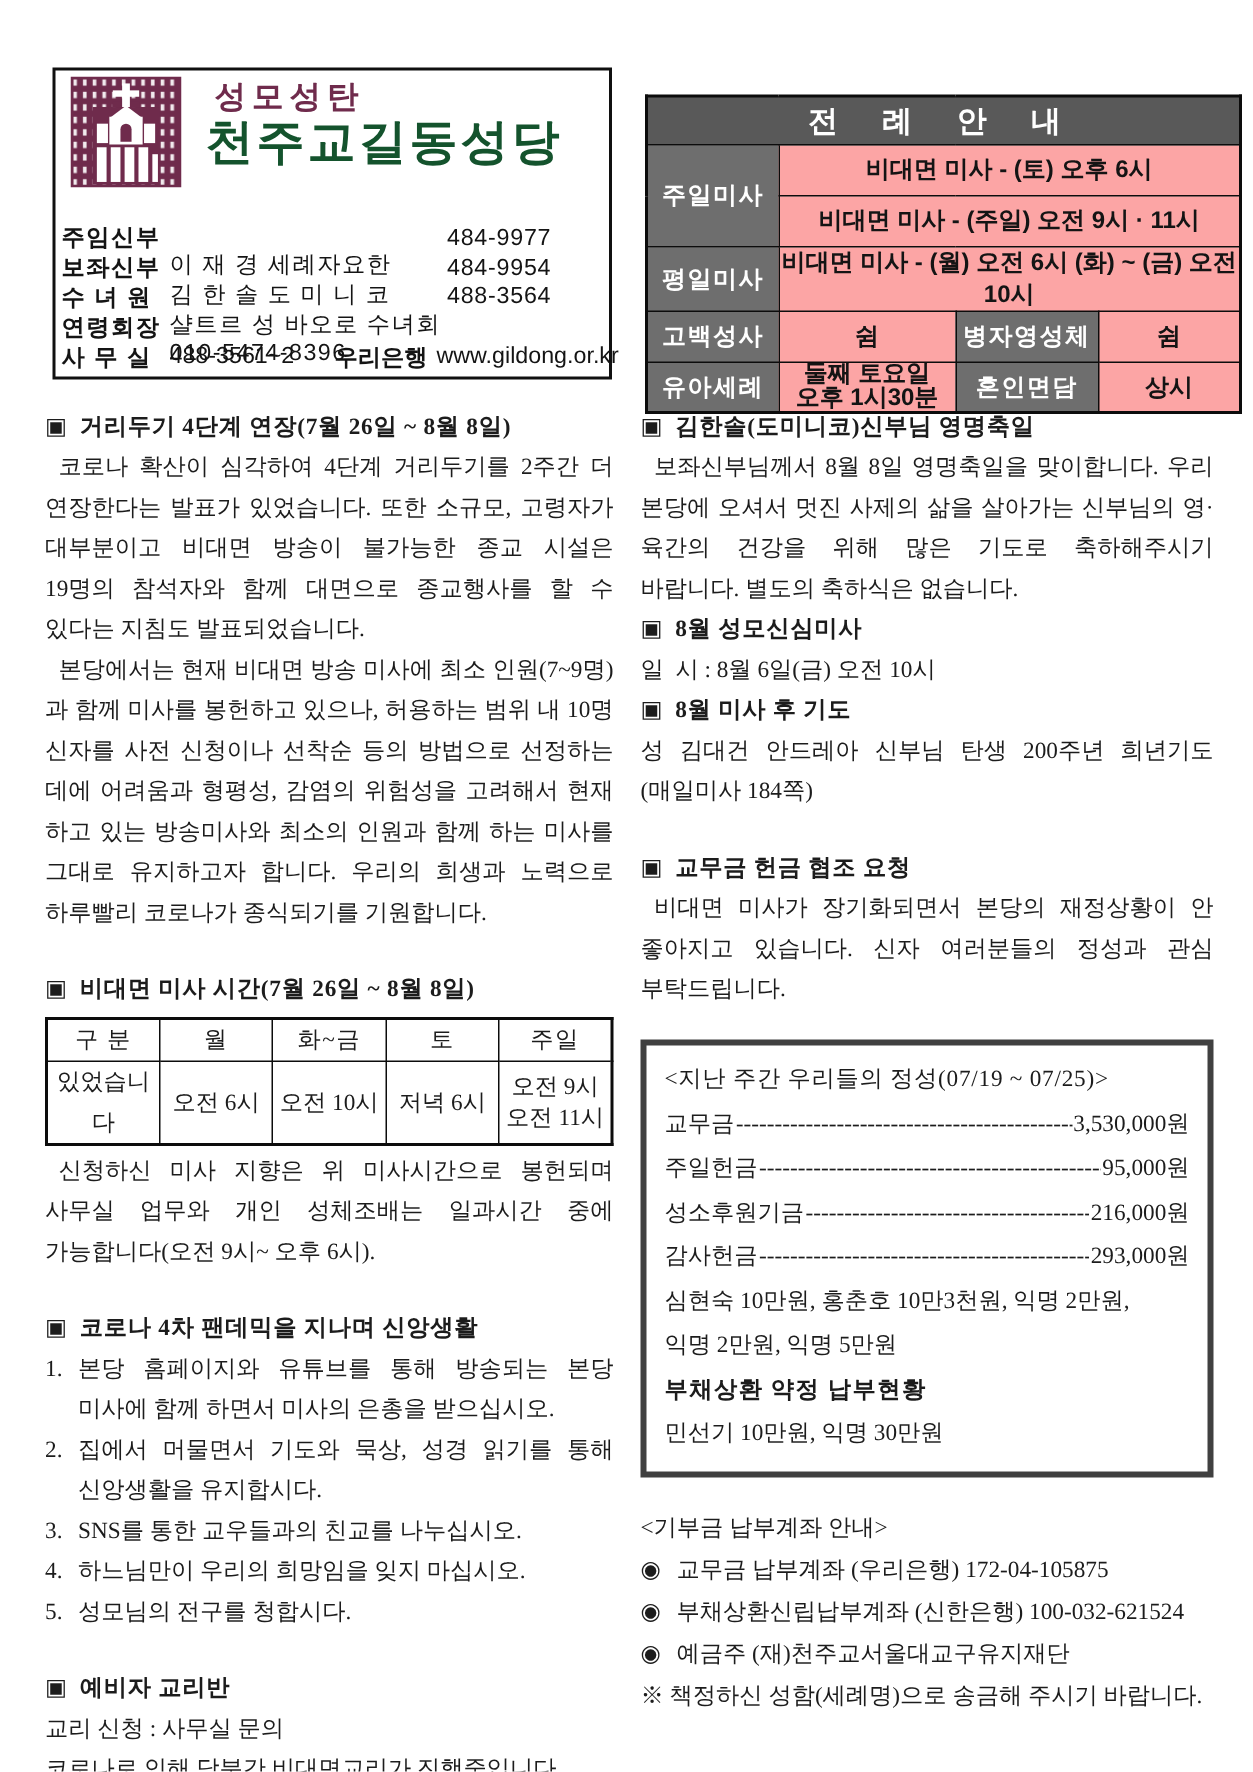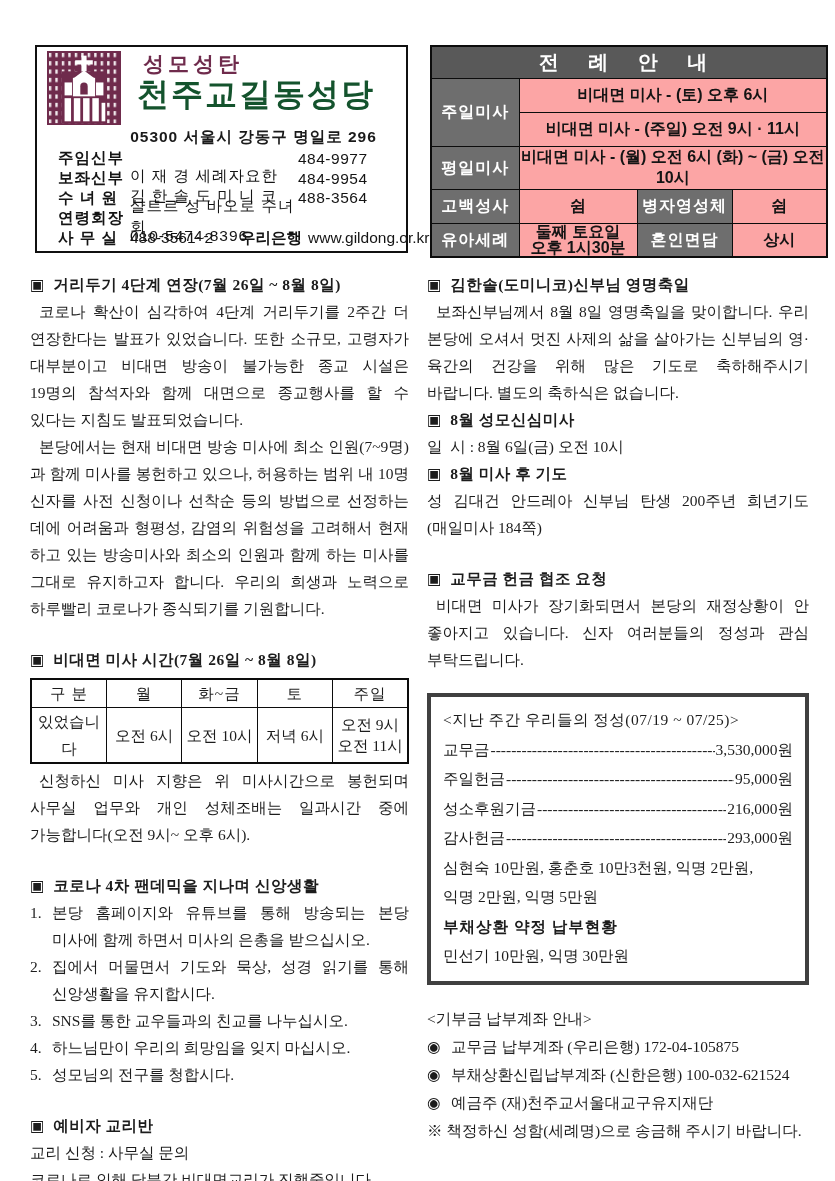--- a/index.html
+++ b/index.html
@@ -8,30 +8,30 @@
     width:835px;height:1181px;position:relative;background:#ffffff;
     font-family:"Liberation Serif","DejaVu Serif",serif;color:#1c1c1c;
     overflow:hidden;
   }
   
   .hdr-left{position:absolute;left:35px;top:45px;width:369px;height:204px;border:2px solid #101010;background:#fff;}
   .logo{position:absolute;left:10px;top:4px;width:74px;height:74px;}
   .brand-sub{position:absolute;left:106px;top:3px;font-family:"Liberation Sans","DejaVu Sans",sans-serif;font-weight:bold;font-size:21px;letter-spacing:4px;color:#6f2b4c;}
   .brand-title{position:absolute;left:100px;top:26px;font-family:"Liberation Sans","DejaVu Sans",sans-serif;font-weight:bold;font-size:32px;letter-spacing:2px;color:#14532d;white-space:nowrap;}
   .addr{position:absolute;left:70px;top:80px;right:6px;text-align:center;font-family:"Liberation Sans","DejaVu Sans",sans-serif;font-weight:bold;font-size:15.5px;letter-spacing:1px;color:#1a1a1a;}
-  .contacts{position:absolute;left:21px;right:8px;top:102px;}
+  .contacts{position:absolute;left:4px;right:8px;top:102px;}
   .c-row{display:flex;align-items:center;height:19.8px;font-family:"Liberation Sans","DejaVu Sans",sans-serif;font-size:15.5px;color:#141414;}
   .c-row .lab{width:72px;font-weight:bold;letter-spacing:1px;flex:none;}
   .c-row .val{flex:1;letter-spacing:1px;margin-top:36px;}
   .c-row .phone{width:100px;flex:none;letter-spacing:.5px;}
   .c-row .val5{width:110px;flex:none;}
   .c-row .home-lab{font-weight:bold;margin-right:6px;flex:none;}
   .c-row .url{flex:1;}
   
-  .lit-wrap{position:absolute;left:410px;top:45px;padding-left:20px;}
+  .lit-wrap{position:absolute;left:410px;top:63px;padding-left:20px;}
   table.lit{border-collapse:collapse;width:396px;table-layout:fixed;font-family:"Liberation Sans","DejaVu Sans",sans-serif;border:2.5px solid #0c0c0c;}
   table.lit td{border:1.5px solid #0c0c0c;text-align:center;vertical-align:middle;padding:0;}
   .lit-title{background:#595959;color:#ffffff;font-weight:bold;font-size:20px;letter-spacing:12px;height:31px;}
   .lit-gray{background:#6e6e6e;color:#ffffff;font-weight:bold;font-size:16px;letter-spacing:1px;}
   .lit-val{background:#fca5a5;color:#141414;font-weight:bold;font-size:16px;}
   .lit-val .two-line{line-height:16px;display:block;}
   
   .col{position:absolute;top:271px;font-size:15.5px;line-height:27px;}
   .col-l{left:30px;width:379px;}
   .col-r{left:427px;width:382px;}
@@ -92,21 +92,20 @@
     <rect x="53" y="34" width="8" height="14" fill="#ffffff"></rect>
 
     <rect x="19" y="51" width="7" height="25" fill="#ffffff"></rect>
     <rect x="29" y="51" width="7" height="25" fill="#ffffff"></rect>
     <rect x="39" y="51" width="7" height="25" fill="#ffffff"></rect>
     <rect x="49" y="51" width="7" height="25" fill="#ffffff"></rect>
     <rect x="59" y="56" width="4" height="20" fill="#ffffff"></rect>
   </svg>
   <div class="brand-sub">성모성탄</div>
   <div class="brand-title">천주교길동성당</div>
-  <div class="addr">05300 서울시 강동구 명일로 296</div>
   <div class="contacts">
     <div class="c-row">
       <span class="lab">주임신부</span>
       <span class="val">이 재 경 세례자요한</span>
       <span class="phone">484-9977</span>
     </div>
     <div class="c-row">
       <span class="lab">보좌신부</span>
       <span class="val">김 한 솔 도 미 니 코</span>
       <span class="phone">484-9954</span>

